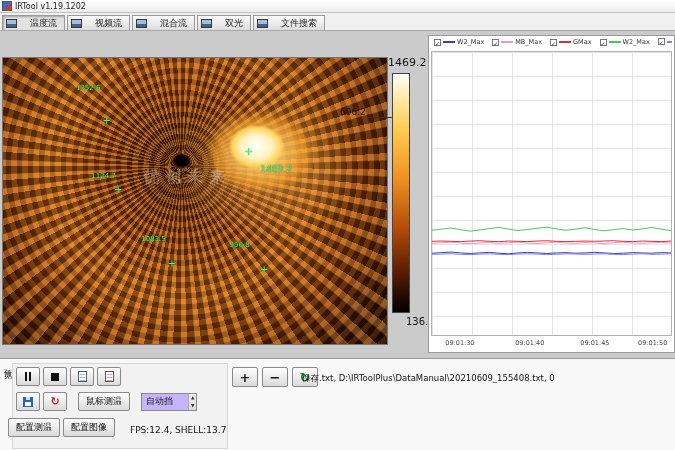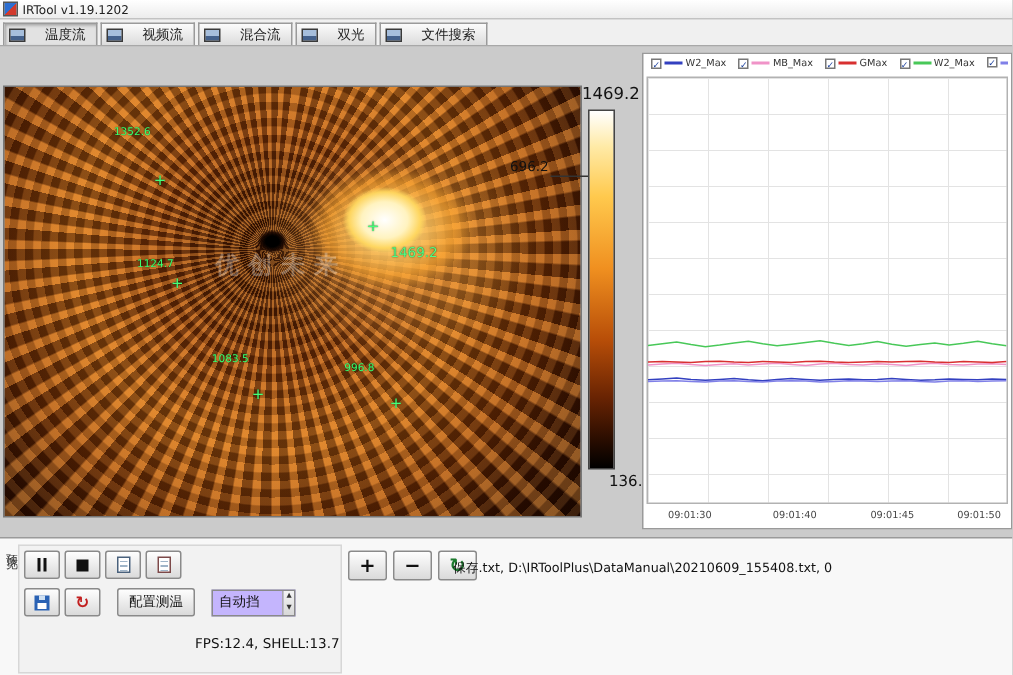--- a/index.html
+++ b/index.html
@@ -227,24 +227,28 @@
 
   <span class="path">保存.txt, D:\IRToolPlus\DataManual\20210609_155408.txt, 0</span>
 
   <div class="row r2">
     <button class="btn">
         <span class="ic-floppy"></span>
       </button>
     <button class="btn">
         <span class="ic-reload">↻</span>
       </button>
-    <button class="btn wide" style="margin-left:8px;">配置测温</button>
+    <button class="btn wide" style="margin-left:8px;">鼠标测温</button>
     <div class="combo">
       <span class="cval">自动挡</span>
       <span class="spin">
         <i>▲</i>
         <i>▼</i>
       </span>
     </div>
   </div>
 
+  <div class="row r3">
+    <button class="btn wide">配置测温</button>
+    <button class="btn wide">配置图像</button>
+  </div>
   <span class="fps">FPS:12.4, SHELL:13.7</span>
 </div>
 
 </body></html>

